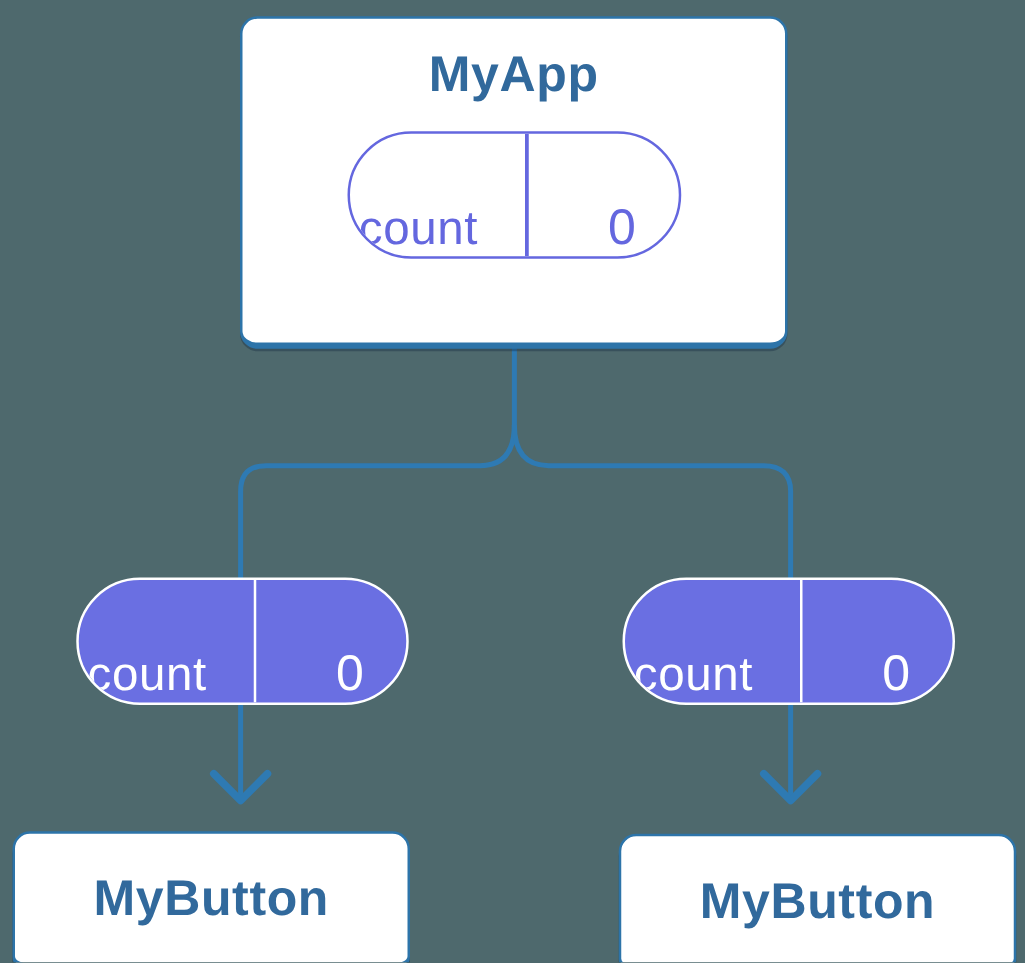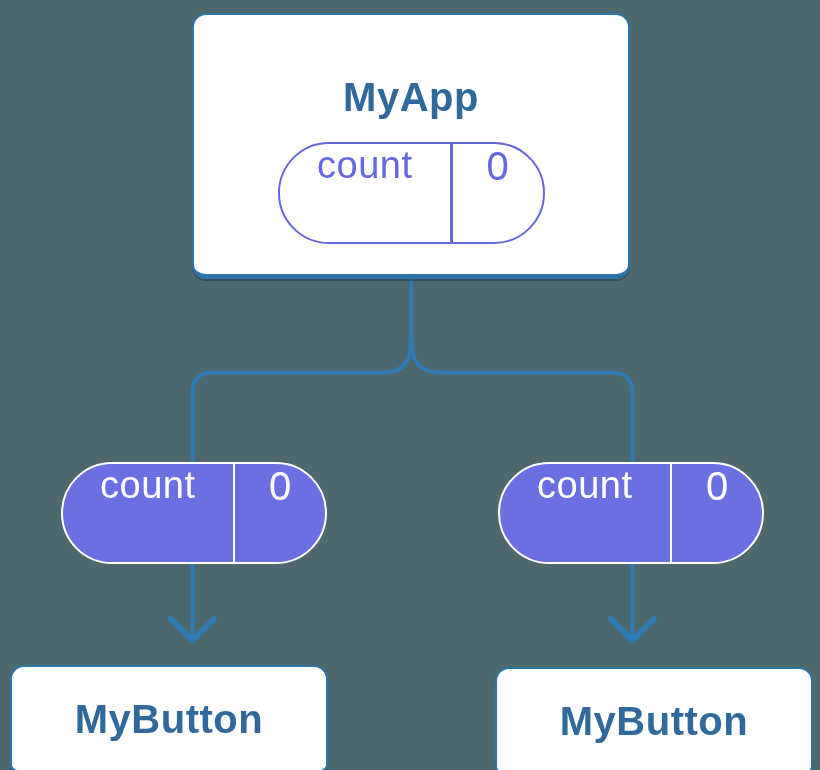--- a/index.html
+++ b/index.html
@@ -40,21 +40,21 @@
     border-radius: 14px;
     box-sizing: border-box;
     display: flex;
     flex-direction: column;
     align-items: center;
   }
   .card-app {
     left: 192px; top: 13px;
     width: 438px; height: 266px;
     border-bottom-width: 5px;
-    padding-top: 60px;
+    padding-top: 23px;
     box-shadow: 0 2px 0 rgba(16, 38, 60, 0.35);
   }
   .card-button {
     width: 318px; height: 114px;
     border-bottom-width: 8px;
     justify-content: center;
     box-shadow: 0 4px 0 rgba(16, 38, 60, 0.45);
     margin-top: 20px;
   }
   .card-button.pos-left  { left: 10px;  top: 645px; }
@@ -62,24 +62,25 @@
   .card-title {
     font-size: 40px;
     font-weight: 700;
     color: var(--card-text, #31699c);
     line-height: 1.1;
     letter-spacing: 0.5px;
     white-space: nowrap;
   }
   .pill {
     display: flex;
-    align-items: flex-start;
+    align-items: flex-end;
     box-sizing: border-box;
     border-radius: 52px;
     overflow: hidden;
+    gap: 30px;
   }
   .pill-outline {
     width: 267px; height: 102px;
     margin-top: 23px;
     background: #ffffff;
     border: 2.5px solid var(--purple, #6467df);
     color: var(--purple, #6467df);
   }
   .pill-fill {
     position: absolute;

